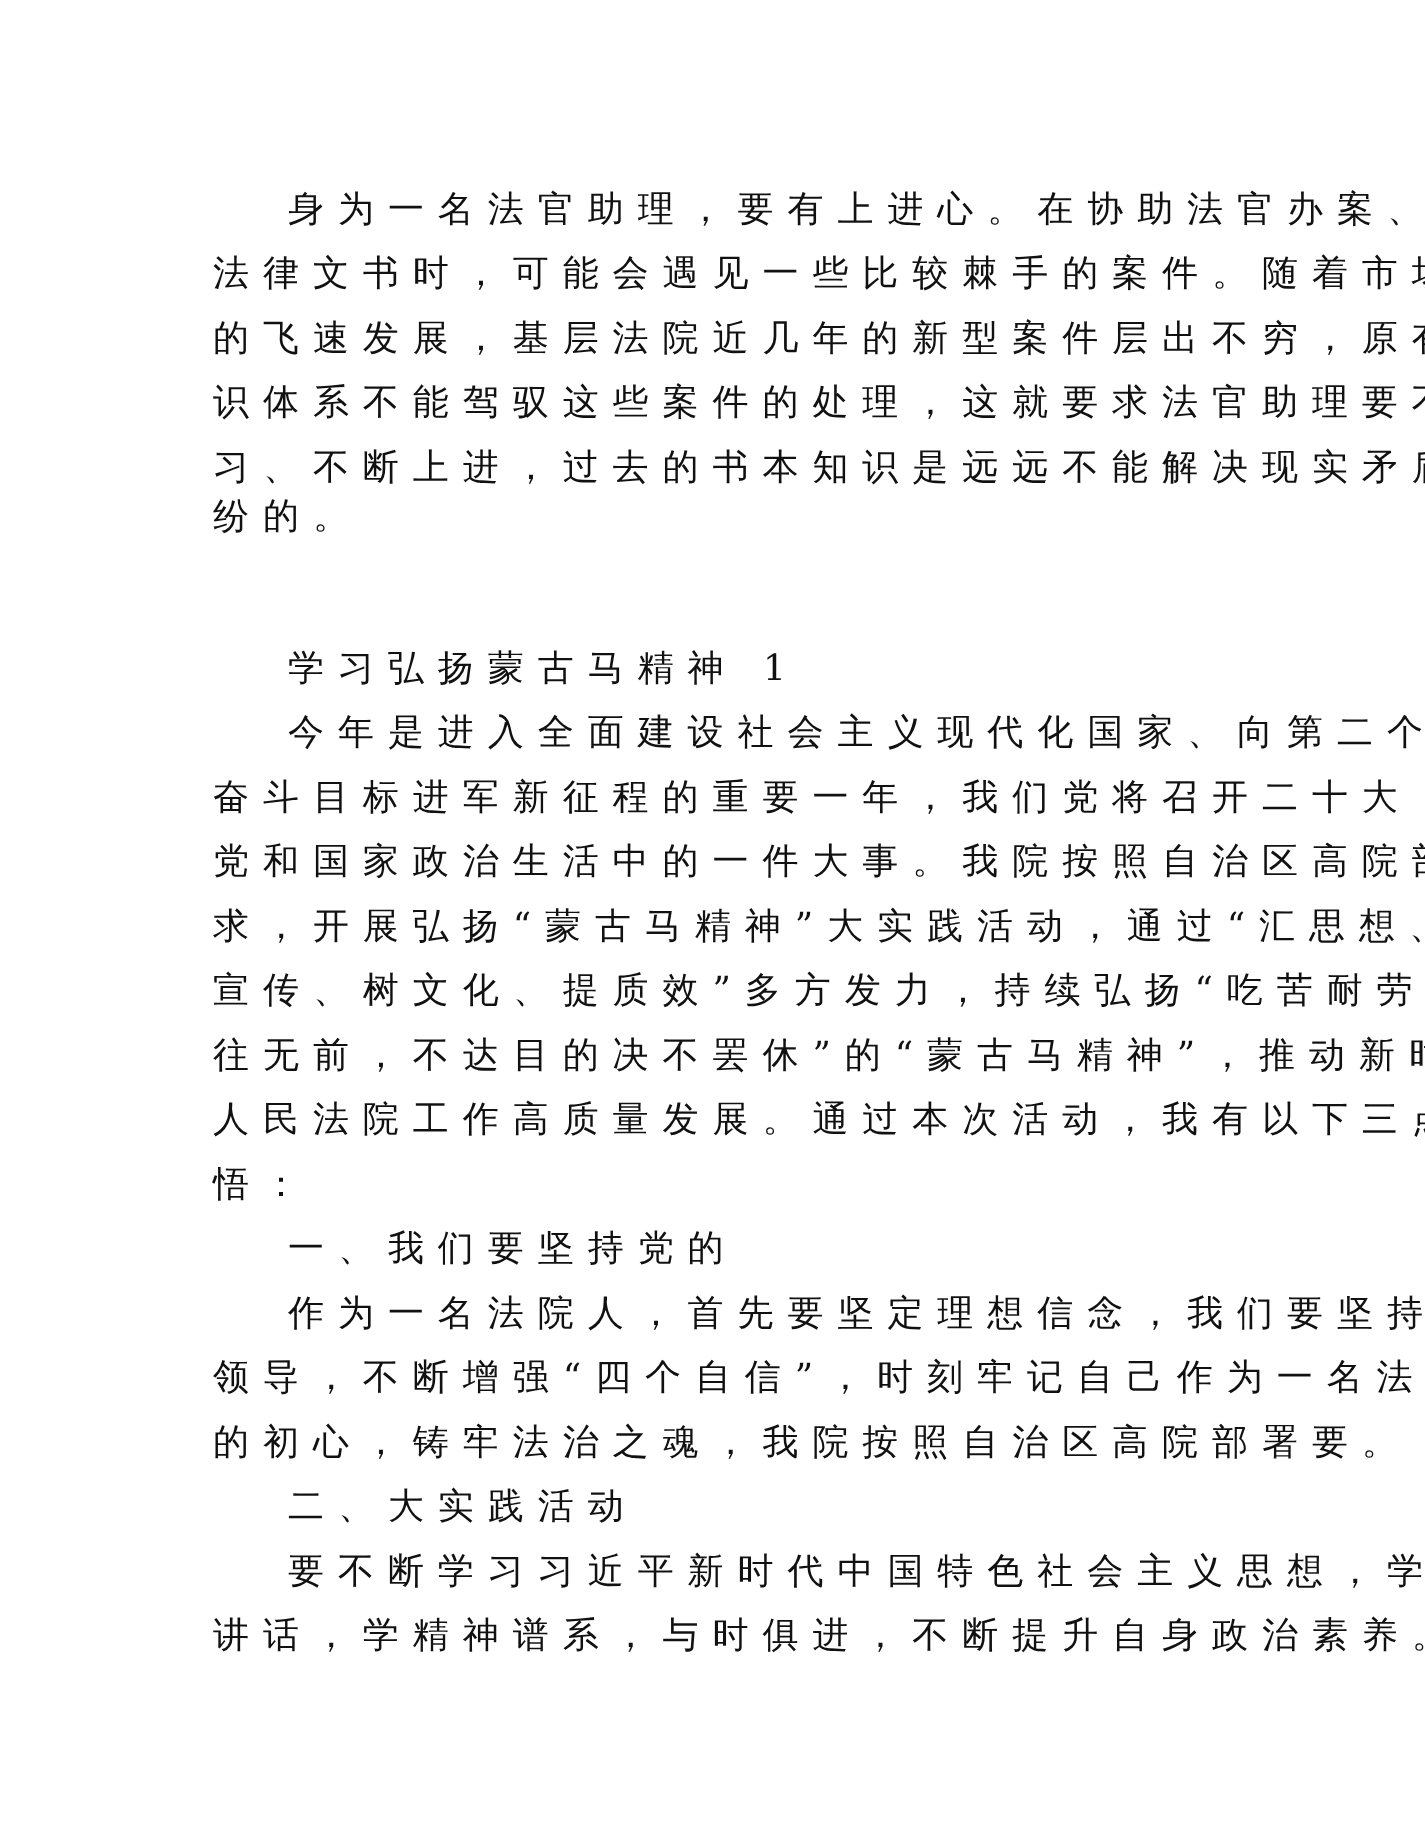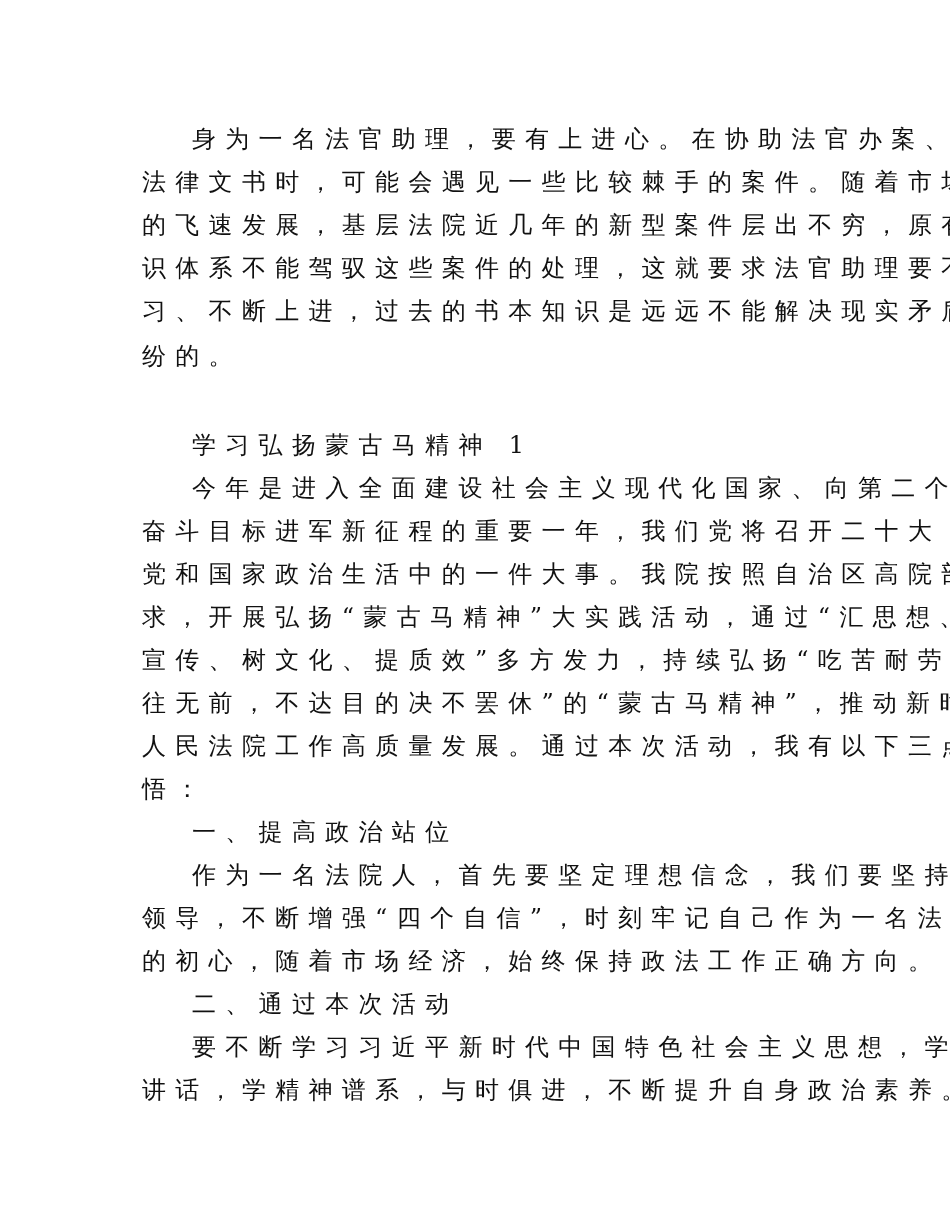--- a/index.html
+++ b/index.html
@@ -35,36 +35,36 @@
 </head>
 <body>
 
 <div class="page">
 
   <div class="line indent" style="top:0px">身为一名法官助理，要有上进心。在协助法官办案、草拟</div>
   <div class="line" style="top:43px">法律文书时，可能会遇见一些比较棘手的案件。随着市场经济</div>
   <div class="line" style="top:86px">的飞速发展，基层法院近几年的新型案件层出不穷，原有的知</div>
   <div class="line" style="top:129px">识体系不能驾驭这些案件的处理，这就要求法官助理要不断学</div>
   <div class="line" style="top:172px">习、不断上进，过去的书本知识是远远不能解决现实矛盾与纠</div>
-  <div class="line" style="top:217px">纷的。</div>
+  <div class="line" style="top:205px">纷的。</div>
 
   <div class="line indent" style="top:306px">学习弘扬蒙古马精神 1</div>
 
   <div class="line indent" style="top:349px">今年是进入全面建设社会主义现代化国家、向第二个百年</div>
   <div class="line" style="top:392px">奋斗目标进军新征程的重要一年，我们党将召开二十大，这是</div>
   <div class="line" style="top:435px">党和国家政治生活中的一件大事。我院按照自治区高院部署要</div>
   <div class="line" style="top:478px">求，开展弘扬“蒙古马精神”大实践活动，通过“汇思想、广</div>
   <div class="line" style="top:521px">宣传、树文化、提质效”多方发力，持续弘扬“吃苦耐劳、一</div>
   <div class="line" style="top:564px">往无前，不达目的决不罢休”的“蒙古马精神”，推动新时代</div>
   <div class="line" style="top:607px">人民法院工作高质量发展。通过本次活动，我有以下三点感</div>
   <div class="line" style="top:650px">悟：</div>
 
-  <div class="line indent" style="top:693px">一、提高政治站位</div>
+  <div class="line indent" style="top:693px">一、我们要坚持党的</div>
 
   <div class="line indent" style="top:736px">作为一名法院人，首先要坚定理想信念，我们要坚持党的</div>
   <div class="line" style="top:779px">领导，不断增强“四个自信”，时刻牢记自己作为一名法院人</div>
-  <div class="line" style="top:822px">的初心，随着市场经济，始终保持政法工作正确方向。</div>
+  <div class="line" style="top:822px">的初心，铸牢法治之魂，我院按照自治区高院部署要。</div>
 
-  <div class="line indent" style="top:865px">二、通过本次活动</div>
+  <div class="line indent" style="top:865px">二、大实践活动</div>
 
   <div class="line indent" style="top:908px">要不断学习习近平新时代中国特色社会主义思想，学系列</div>
   <div class="line" style="top:951px">讲话，学精神谱系，与时俱进，不断提升自身政治素养。要深</div>
 </div>
 
 </body></html>

